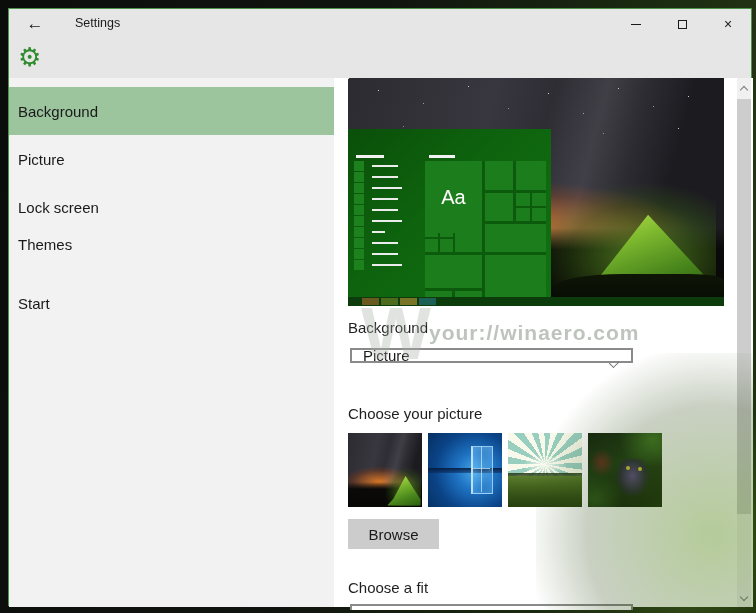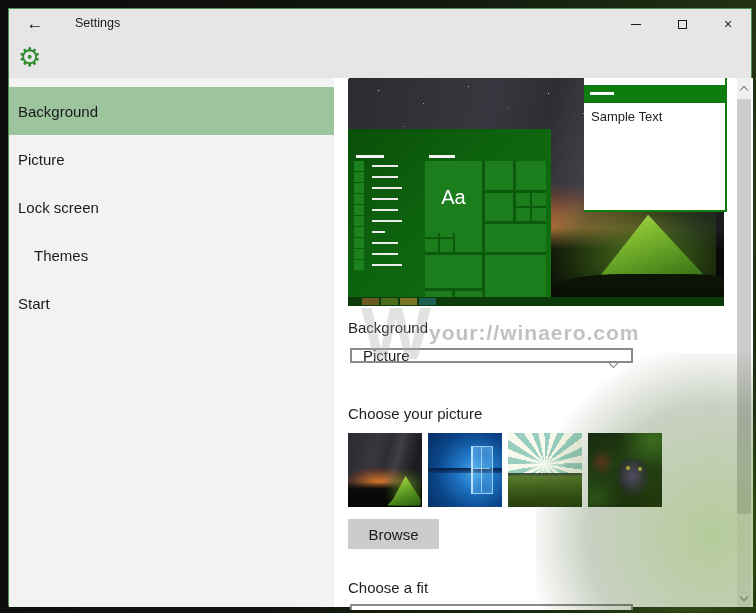--- a/index.html
+++ b/index.html
@@ -165,21 +165,21 @@
     </div>
 
     <div class="header">
       <div class="gear">⚙</div>
     </div>
 
     <div class="sidebar">
       <div class="nav-item sel" style="top:9px;">Background</div>
       <div class="nav-item" style="top:57px;">Picture</div>
       <div class="nav-item" style="top:105px;">Lock screen</div>
-      <div class="nav-item" style="top:153px;margin-left:16px;">Themes</div>
+      <div class="nav-item" style="top:142px;">Themes</div>
       <div class="nav-item" style="top:201px;">Start</div>
     </div>
 
     <div class="content"></div>
 
     <div class="preview">
       <div class="photo-night" style="position:absolute;left:0;top:0;width:376px;height:228px;">
         <div class="mway"></div>
         <div class="stars"></div>
         <div class="ground"></div>
@@ -233,26 +233,20 @@
         </div>
       </div>
 
       <div class="taskbar">
         <div class="tbicon" style="left:14px;background:#6b5a20;"></div>
         <div class="tbicon" style="left:33px;background:#4c6b1d;"></div>
         <div class="tbicon" style="left:52px;background:#7a7426;"></div>
         <div class="tbicon" style="left:71px;background:#1c5f55;"></div>
       </div>
 
-      <div class="samplewin">
-        <div class="stitle">
-            <div class="line"></div>
-          </div>
-        <div class="stext">Sample Text</div>
-      </div>
     </div>
 
     <div class="wm-logo">W</div>
     <div class="wm-url">your://winaero.com</div>
 
     <div class="lbl" style="top:310px;">Background</div>
     <div class="dd" style="top:339px;">
       <span>Picture</span>
       <span class="dchev"></span>
     </div>

